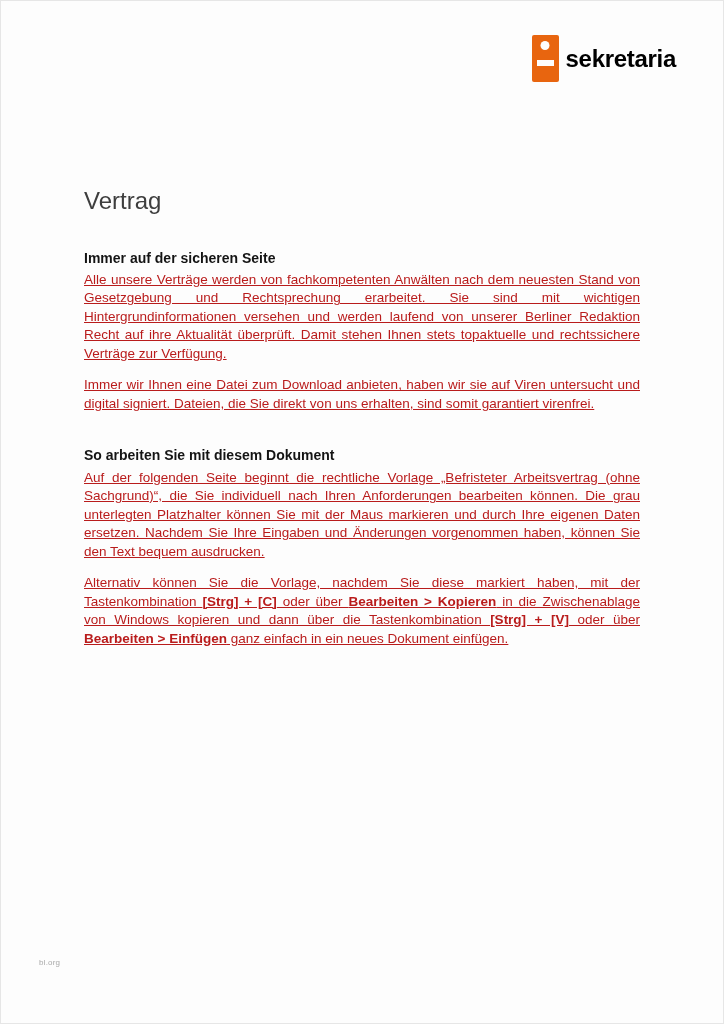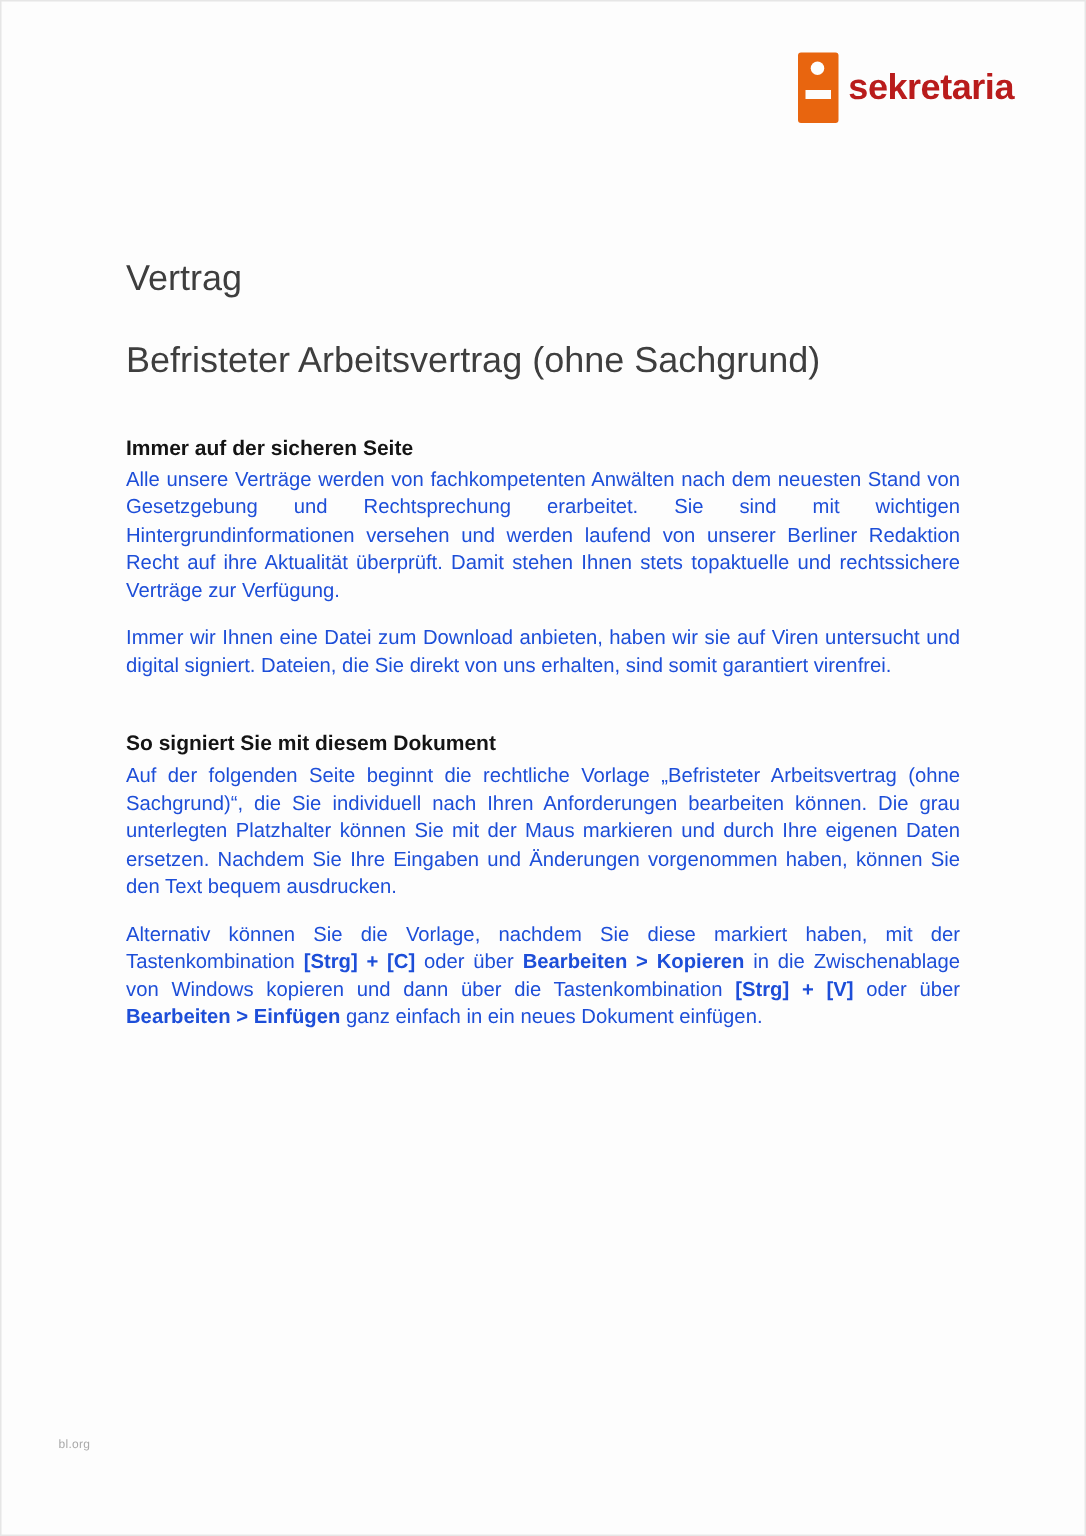--- a/index.html
+++ b/index.html
@@ -48,53 +48,54 @@
     position: absolute;
     top: 25px;
     left: 5px;
     right: 5px;
     height: 6px;
     background: #fdfdfd;
   }
   .brand-name {
     font-size: 24px;
     font-weight: 700;
-    color: #b91c1c;
+    color: #000000;
     letter-spacing: -0.3px;
     line-height: 1;
   }
   
   .content {
     position: absolute;
     left: 83px;
     right: 83px;
-    top: 171px;
+    top: 186px;
   }
   .doc-title {
     font-size: 24px;
     font-weight: 400;
     color: #3e3e3e;
     margin: 0;
     line-height: 1.2;
   }
   .doc-subtitle { margin-top: 26px; }
   .section-heading {
     font-size: 14px;
     font-weight: 700;
     color: #141414;
     margin: 33px 0 4px 0;
     line-height: 1.3;
   }
   .section-heading + .body-text { margin-top: 3px; }
   p.body-text {
     font-size: 13.5px;
     line-height: 18.5px;
-    color: #1d4ed8;
+    color: #b91c1c;
     text-align: justify;
     margin: 2px 0 13px 0;
+    text-decoration: underline;
   }
   p.body-text strong { font-weight: 700; }
   .watermark {
     position: absolute;
     left: 38px;
     bottom: 56px;
     font-size: 8px;
     color: #a9a9a9;
     letter-spacing: 0.2px;
   }
@@ -108,27 +109,26 @@
     <span class="binder">
         <span class="hole"></span>
         <span class="bar"></span>
       </span>
     <span class="brand-name">sekretaria</span>
   </header>
 
   <main class="content">
 
     <h1 class="doc-title">Vertrag</h1>
-    <h1 class="doc-title doc-subtitle">Befristeter Arbeitsvertrag (ohne Sachgrund)</h1>
 
     <h2 class="section-heading">Immer auf der sicheren Seite</h2>
     <p class="body-text">Alle unsere Verträge werden von fachkompetenten Anwälten nach dem neuesten Stand von Gesetzgebung und Rechtsprechung erarbeitet. Sie sind mit wichtigen Hintergrundinformationen versehen und werden laufend von unserer Berliner Redaktion Recht auf ihre Aktualität überprüft. Damit stehen Ihnen stets topaktuelle und rechtssichere Verträge zur Verfügung.</p>
     <p class="body-text">Immer wir Ihnen eine Datei zum Download anbieten, haben wir sie auf Viren untersucht und digital signiert. Dateien, die Sie direkt von uns erhalten, sind somit garantiert virenfrei.</p>
 
-    <h2 class="section-heading">So signiert Sie mit diesem Dokument</h2>
+    <h2 class="section-heading">So arbeiten Sie mit diesem Dokument</h2>
     <p class="body-text">Auf der folgenden Seite beginnt die rechtliche Vorlage „Befristeter Arbeitsvertrag (ohne Sachgrund)“, die Sie individuell nach Ihren Anforderungen bearbeiten können. Die grau unterlegten Platzhalter können Sie mit der Maus markieren und durch Ihre eigenen Daten ersetzen. Nachdem Sie Ihre Eingaben und Änderungen vorgenommen haben, können Sie den Text bequem ausdrucken.</p>
     <p class="body-text"><span>Alternativ können Sie die Vorlage, nachdem Sie diese markiert haben, mit der Tastenkombination </span><strong>[Strg] + [C]</strong><span> oder über </span><strong>Bearbeiten &gt; Kopieren</strong><span> in die Zwischenablage von Windows kopieren und dann über die Tastenkombination </span><strong>[Strg] + [V]</strong><span> oder über </span><strong>Bearbeiten &gt; Einfügen</strong><span> ganz einfach in ein neues Dokument einfügen.</span></p>
 
   </main>
 
   <span class="watermark">bl.org</span>
 
 </div>
 
 </body></html>

